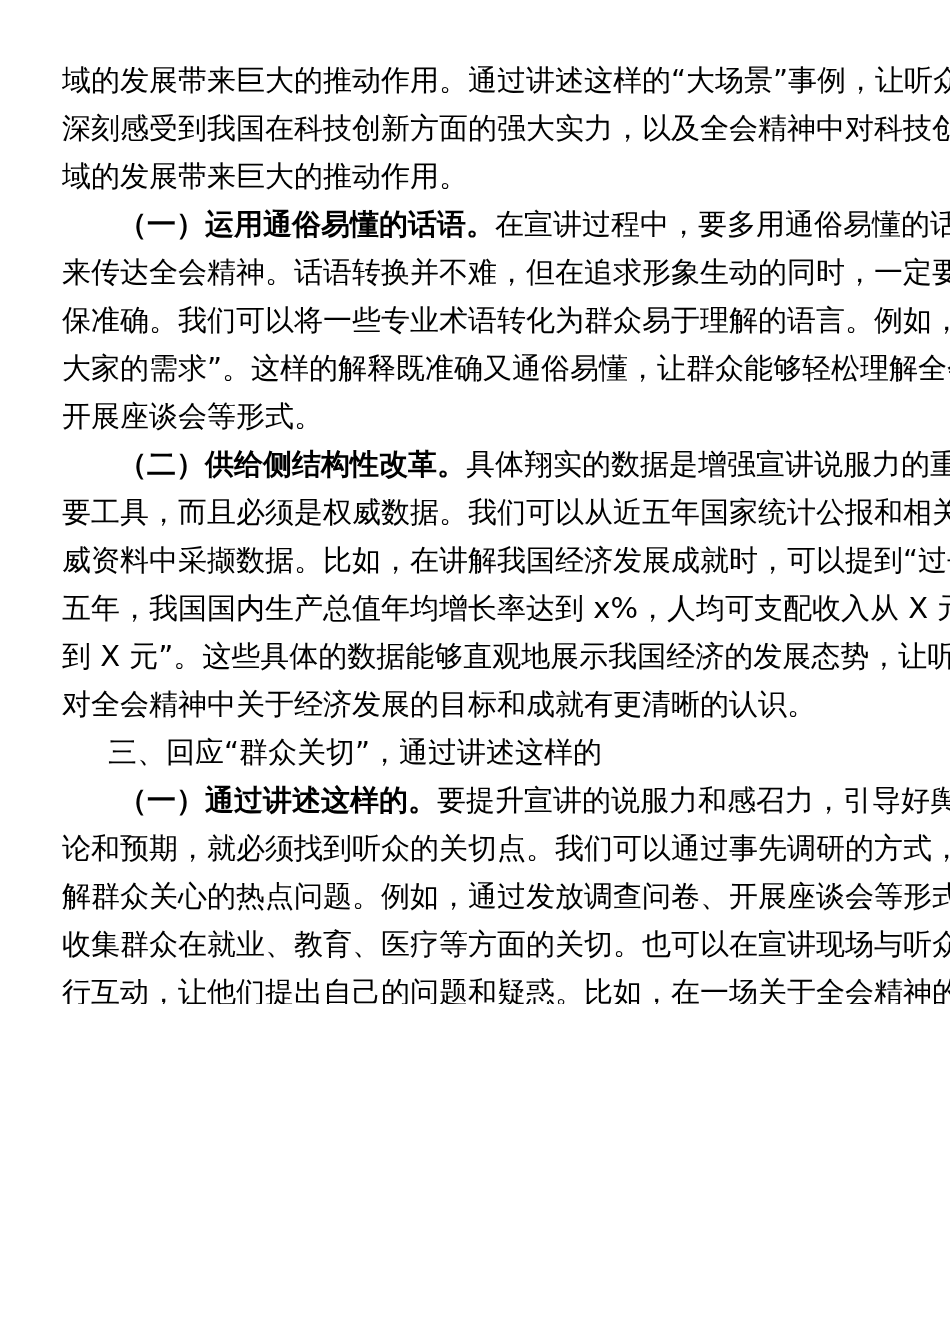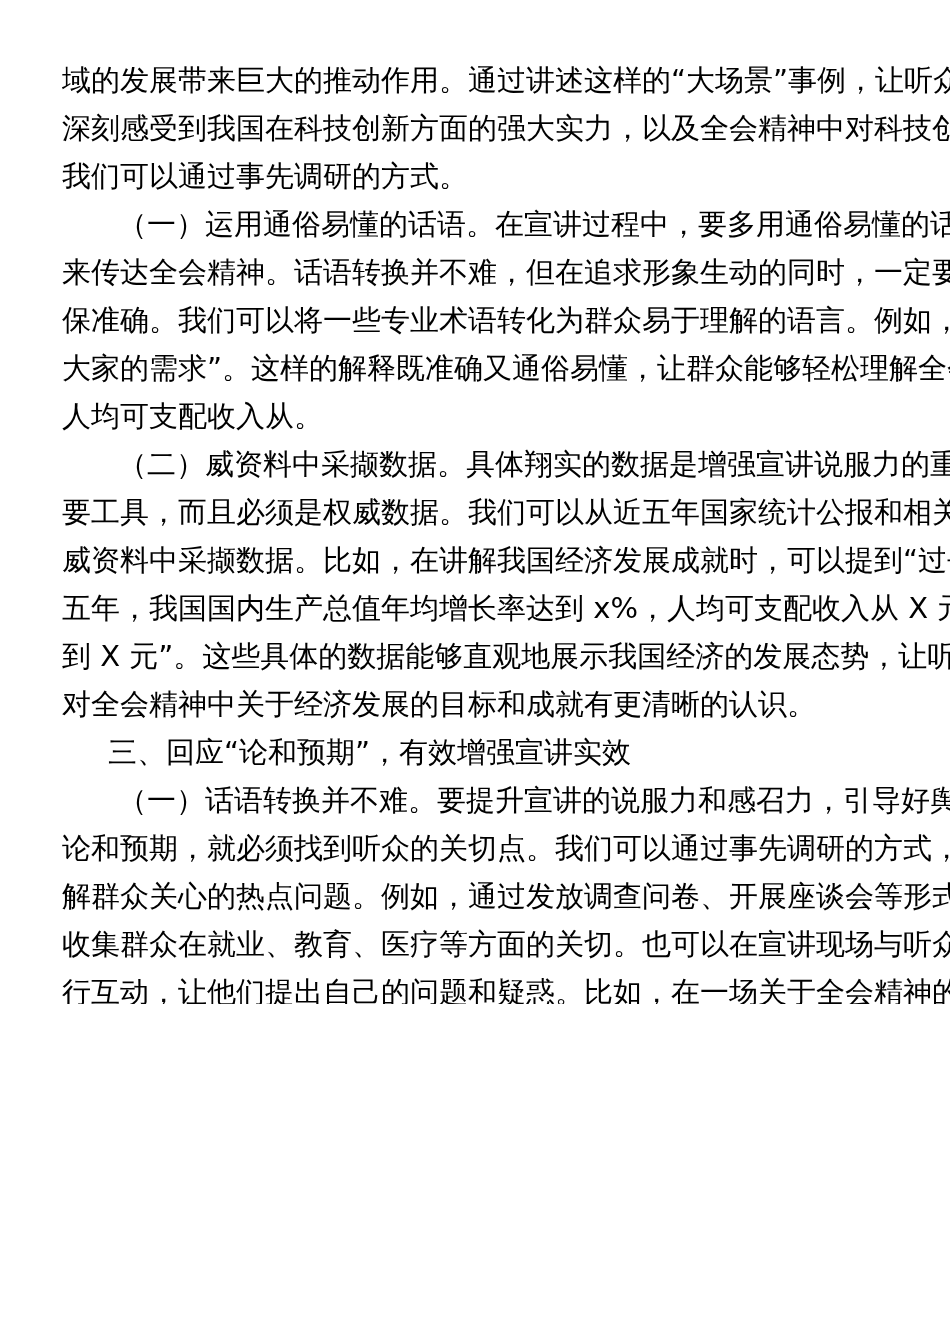--- a/index.html
+++ b/index.html
@@ -29,52 +29,52 @@
   .line {
     height: 48px;
     line-height: 48px;
     font-size: 29px;
     white-space: pre;
     letter-spacing: 0px;
     color: #000000;
   }
   .line.ind1 { padding-left: 46px; }
   .line.ind2 { padding-left: 56px; }
-  .bold { font-weight: normal; }
+  .bold { font-weight: bold; }
 </style>
 </head>
 <body>
 
 <div class="page">
   <div class="doc-body" id="doc-body">
       <div>
         <div class="line"><span class="">域的发展带来巨大的推动作用。通过讲述这样的“大场景”事例，让听众</span></div>
         <div class="line"><span class="">深刻感受到我国在科技创新方面的强大实力，以及全会精神中对科技创新</span></div>
-        <div class="line"><span class="">我们可以通过事先调研的方式。</span></div>
+        <div class="line"><span class="">域的发展带来巨大的推动作用。</span></div>
       </div>
       <div>
         <div class="line ind2"><span class="bold">（一）运用通俗易懂的话语。</span><span class="">在宣讲过程中，要多用通俗易懂的话语</span></div>
         <div class="line"><span class="">来传达全会精神。话语转换并不难，但在追求形象生动的同时，一定要确</span></div>
         <div class="line"><span class="">保准确。我们可以将一些专业术语转化为群众易于理解的语言。例如，将</span></div>
         <div class="line"><span class="">大家的需求”。这样的解释既准确又通俗易懂，让群众能够轻松理解全会</span></div>
-        <div class="line"><span class="">人均可支配收入从。</span></div>
+        <div class="line"><span class="">开展座谈会等形式。</span></div>
       </div>
       <div>
-        <div class="line ind2"><span class="bold">（二）威资料中采撷数据。</span><span class="">具体翔实的数据是增强宣讲说服力的重</span></div>
+        <div class="line ind2"><span class="bold">（二）供给侧结构性改革。</span><span class="">具体翔实的数据是增强宣讲说服力的重</span></div>
         <div class="line"><span class="">要工具，而且必须是权威数据。我们可以从近五年国家统计公报和相关权</span></div>
         <div class="line"><span class="">威资料中采撷数据。比如，在讲解我国经济发展成就时，可以提到“过去</span></div>
         <div class="line"><span class="">五年，我国国内生产总值年均增长率达到 x%，人均可支配收入从 X 元增长</span></div>
         <div class="line"><span class="">到 X 元”。这些具体的数据能够直观地展示我国经济的发展态势，让听众</span></div>
         <div class="line"><span class="">对全会精神中关于经济发展的目标和成就有更清晰的认识。</span></div>
       </div>
       <div>
-        <div class="line ind1"><span class="">三、回应“论和预期”，有效增强宣讲实效</span></div>
+        <div class="line ind1"><span class="">三、回应“群众关切”，通过讲述这样的</span></div>
       </div>
       <div>
-        <div class="line ind2"><span class="bold">（一）话语转换并不难。</span><span class="">要提升宣讲的说服力和感召力，引导好舆</span></div>
+        <div class="line ind2"><span class="bold">（一）通过讲述这样的。</span><span class="">要提升宣讲的说服力和感召力，引导好舆</span></div>
         <div class="line"><span class="">论和预期，就必须找到听众的关切点。我们可以通过事先调研的方式，了</span></div>
         <div class="line"><span class="">解群众关心的热点问题。例如，通过发放调查问卷、开展座谈会等形式，</span></div>
         <div class="line"><span class="">收集群众在就业、教育、医疗等方面的关切。也可以在宣讲现场与听众进</span></div>
         <div class="line"><span class="">行互动，让他们提出自己的问题和疑惑。比如，在一场关于全会精神的基</span></div>
         <div class="line"><span class="">层宣讲活动中，主持人设置了提问环节，让群众现场提问。有的群众关心</span></div>
         <div class="line"><span class="">养老保障问题，有的群众关注就业创业政策，通过这样的互动，我们能够</span></div>
       </div>
     </div>
 </div>
 

